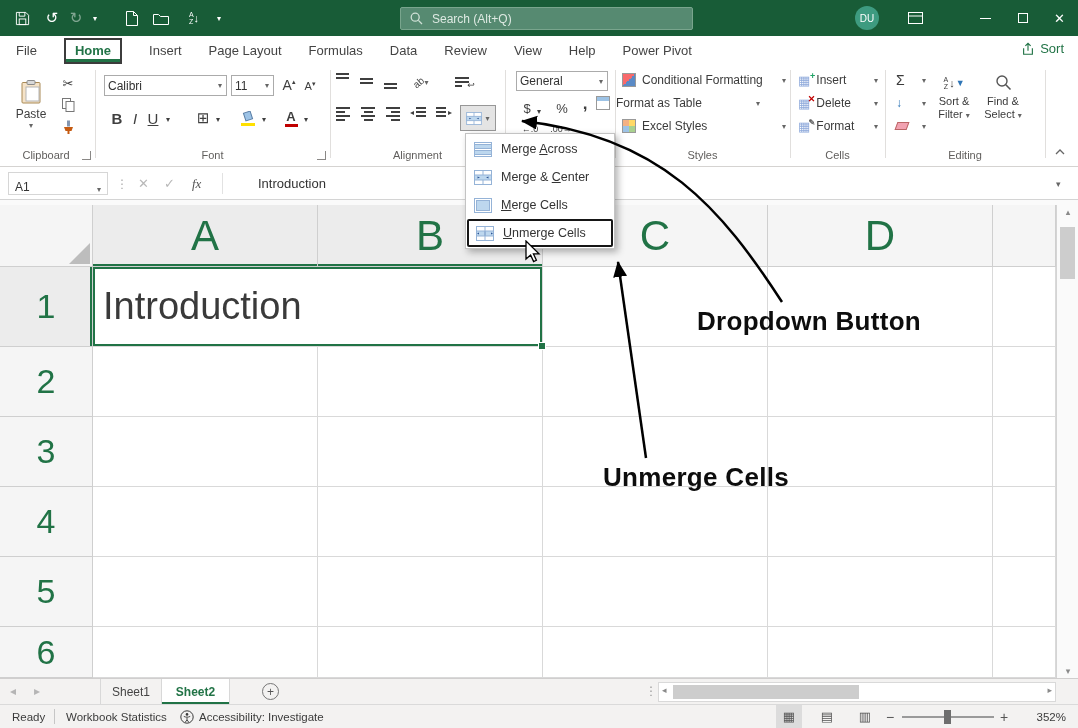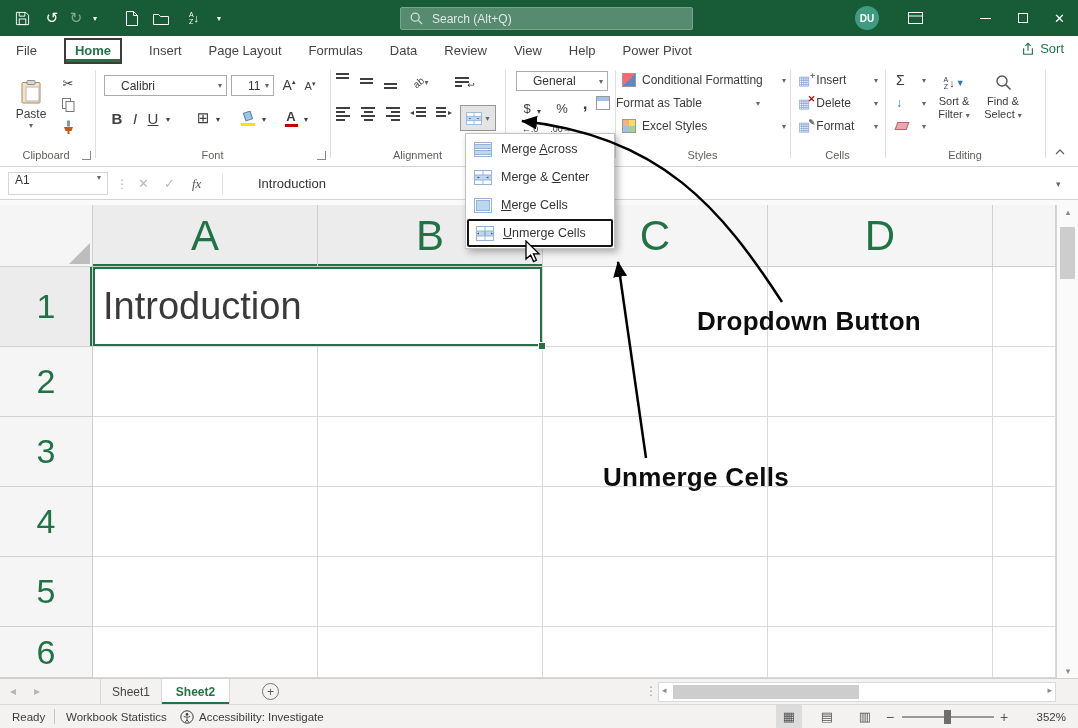--- a/index.html
+++ b/index.html
@@ -4,53 +4,53 @@
 <style>
   *{box-sizing:border-box;margin:0;padding:0}
   html,body{background:#9a9a9a}
   body{font-family:"Liberation Sans",sans-serif}
   #app{position:relative;width:1078px;height:728px;background:#fff;overflow:hidden;font-size:12px;color:#3b3b3b}
 
   
   .titlebar{position:absolute;left:0;top:0;width:1078px;height:36px;background:#185C37;color:#fff}
   .tbi{position:absolute;top:0;height:36px;display:flex;align-items:center;justify-content:center;color:#fff}
   .tb-search{position:absolute;left:400px;top:7px;width:293px;height:23px;background:#568A71;border:1px solid #79A58D;border-radius:2px;display:flex;align-items:center;gap:9px;padding-left:9px;color:#DDE9E2;font-size:12px}
-  .avatar{position:absolute;left:855px;top:6px;width:24px;height:24px;border-radius:50%;background:#3E9B80;display:flex;align-items:center;justify-content:center;font-size:10px;font-weight:700;color:#fff}
+  .avatar{position:absolute;left:855px;top:6px;width:24px;height:24px;border-radius:50%;background:#3E9B80;display:flex;align-items:center;justify-content:center;font-size:10px;font-weight:400;color:#fff}
   .win-glyph-min{display:block;width:11px;border-top:1px solid #fff}
   .win-glyph-max{display:block;width:10px;height:10px;border:1px solid #fff}
 
   
   .tabrow{position:absolute;left:0;top:36px;width:1078px;height:29px;background:#fff;display:flex;align-items:center;gap:27px;padding-left:16px;font-size:13px;color:#444}
   .tab{white-space:nowrap}
   .tab.active{color:#217346;font-weight:700;border:2px solid #3c3c3c;padding:3px 9px 4px;box-shadow:inset 0 -3px 0 #217346}
   .share-btn{position:absolute;right:14px;top:41px;display:flex;align-items:center;gap:5px;color:#217346;font-size:13px}
 
   
   .ribbon{position:absolute;left:0;top:65px;width:1078px;height:102px;background:#fff;border-bottom:1px solid #D5D3D1}
   .gsep{position:absolute;top:5px;height:88px;width:1px;background:#E1DFDD}
   .glabel{position:absolute;top:84px;font-size:11px;color:#605E5C;text-align:center}
   .launcher{position:absolute;width:9px;height:9px;border-right:1px solid #8A8886;border-bottom:1px solid #8A8886}
-  .combo{position:absolute;height:21px;background:#fff;border:1px solid #ABABAB;display:flex;align-items:center;padding-left:16px;font-size:12px;color:#333}
+  .combo{position:absolute;height:21px;background:#fff;border:1px solid #ABABAB;display:flex;align-items:center;padding-left:3px;font-size:12px;color:#333}
   .combo .car{margin-left:auto;padding:0 4px;font-size:8px;color:#666}
   .car{font-size:8px;color:#666}
   .icobtn{position:absolute;display:flex;align-items:center;justify-content:center;color:#3f3f3f}
   .hlines{display:flex;flex-direction:column;gap:2px;width:16px}
   .hl{height:2px;background:#3F3F3F}
   .vlines{width:15px;height:16px;display:flex;flex-direction:column;gap:2px}
   .rrow{position:absolute;display:flex;align-items:center;gap:6px;font-size:12px;color:#3b3b3b;height:20px}
   .rrow .car{margin-left:auto}
   .sq14{width:14px;height:14px;border:1px solid #999;flex:none}
   .cellico{position:relative;font-size:13px;color:#8EA9DB;line-height:13px;flex:none}
   .badge{position:absolute;top:-4px;right:-5px;font-size:9px;font-weight:700}
   .stack-btn{position:absolute;display:flex;flex-direction:column;align-items:center;justify-content:flex-start;text-align:center;font-size:11px;line-height:13px;color:#3b3b3b}
   .merge-btn{position:absolute;left:460px;top:40px;width:36px;height:26px;background:#E4E4E4;border:1px solid #979797;display:flex;align-items:center;justify-content:center;gap:3px}
 
   
   .fbar{position:absolute;left:0;top:167px;width:1078px;height:33px;background:#fff;border-bottom:1px solid #D4D4D4}
-  .namebox{position:absolute;left:8px;top:5px;width:100px;height:23px;border:1px solid #D6D6D6;display:flex;align-items:flex-start;padding:0 6px;font-size:12px;color:#333}
+  .namebox{position:absolute;left:8px;top:5px;width:100px;height:23px;border:1px solid #D6D6D6;display:flex;align-items:flex-end;padding:0 6px;font-size:12px;color:#333}
   .gapstrip{position:absolute;left:0;top:200px;width:1078px;height:5px;background:#FAFAFA}
 
   
   .grid{position:absolute;left:0;top:205px;width:1056px;height:473px;display:grid;grid-template-columns:93px 225px 225px 225px 225px 63px;grid-template-rows:62px 80px 70px 70px 70px 70px 51px;background:#fff}
   .corner{background:#F5F5F5;border-right:1px solid #CFCFCF;border-bottom:1px solid #CFCFCF;position:relative}
   .corner::after{content:"";position:absolute;right:2px;bottom:2px;border-left:21px solid transparent;border-bottom:21px solid #BDBDBD}
   .ch{background:#F5F5F5;border-right:1px solid #CFCFCF;border-bottom:1px solid #CFCFCF;color:#217346;display:flex;align-items:center;justify-content:center;font-size:42px;font-weight:400}
   .rh{background:#F5F5F5;border-right:1px solid #CFCFCF;border-bottom:1px solid #CFCFCF;color:#217346;display:flex;align-items:center;justify-content:center;font-size:34px}
   .ch.sel{background:#ECECEC;box-shadow:inset 0 -2px 0 #217346}
   .rh.sel{background:#ECECEC;box-shadow:inset -2px 0 0 #217346}

